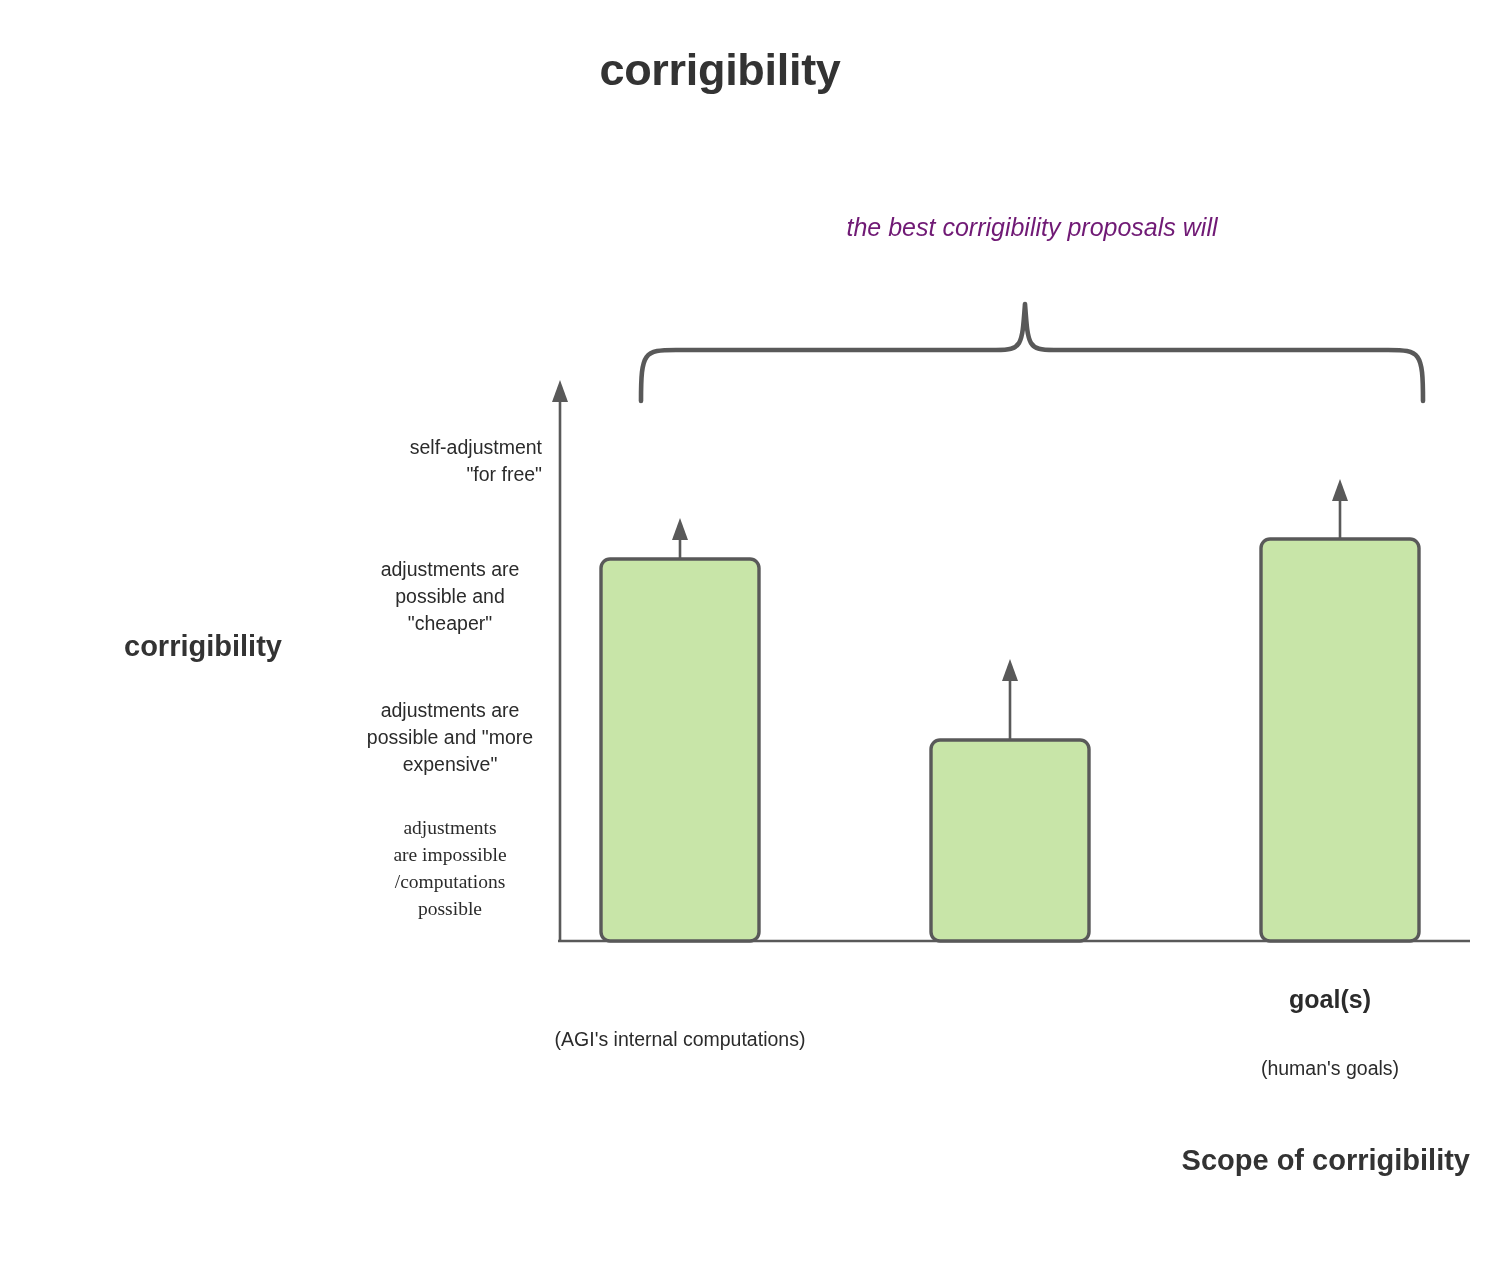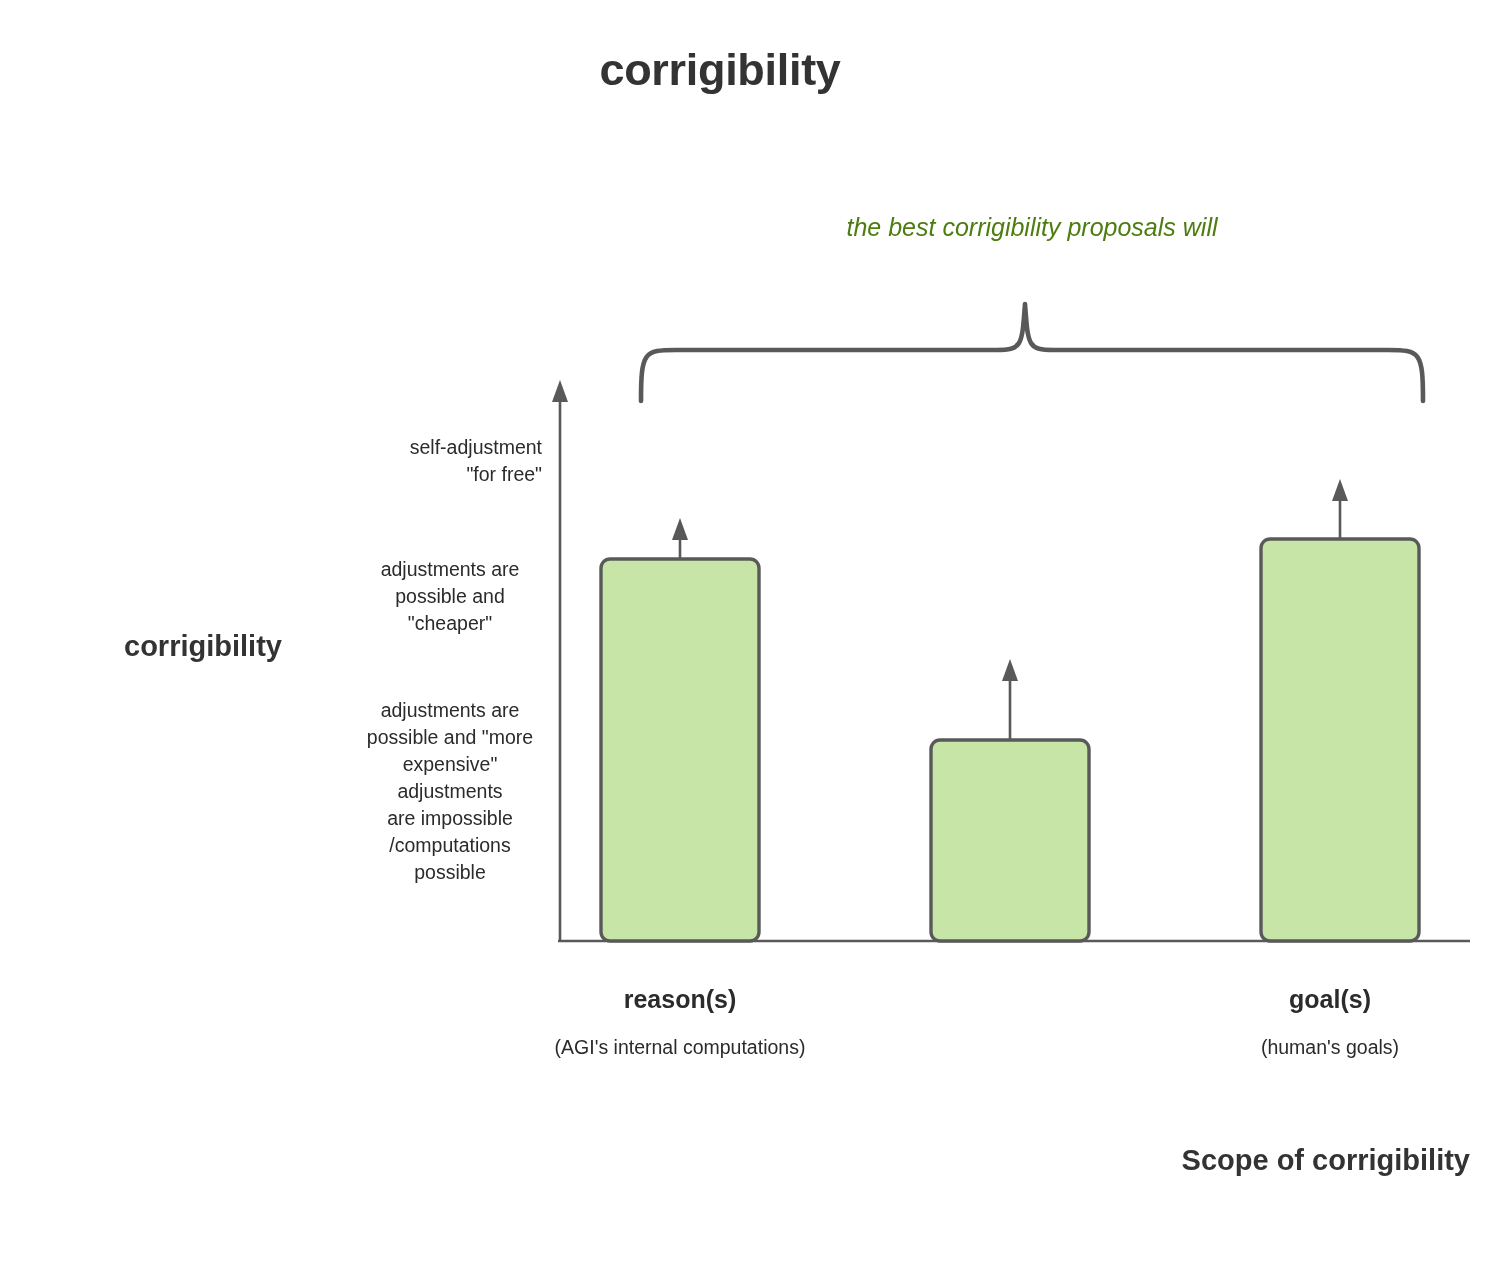--- a/index.html
+++ b/index.html
@@ -33,21 +33,21 @@
   
   #brace-annotation {
     position: absolute;
     left: 762px;
     top: 208px;
     width: 540px;
     text-align: center;
     font-size: 25px;
     font-style: italic;
     line-height: 38px;
-    color: #4d7c0f;
+    color: #701a75;
   }
 
   
   #plot-svg {
     position: absolute;
     left: 0;
     top: 0;
     width: 1500px;
     height: 1263px;
   }
@@ -58,21 +58,21 @@
     width: 184px;
     left: 358px;
     text-align: center;
     font-size: 19.5px;
     line-height: 27px;
     color: #2b2b2b;
   }
   #ytier-0 { top: 434px; text-align: right; }
   #ytier-1 { top: 556px; }
   #ytier-2 { top: 697px; }
-  #ytier-3 { top: 778px; }
+  #ytier-3 { top: 814px; font-family: Liberation Serif, serif; }
 
   
   #y-axis-title {
     position: absolute;
     left: 58px;
     top: 625px;
     width: 290px;
     text-align: center;
     font-size: 29px;
     font-weight: bold;
@@ -97,21 +97,21 @@
     position: absolute;
     text-align: center;
   }
   .cat-label {
     font-size: 25px;
     font-weight: bold;
     color: #2b2b2b;
     white-space: nowrap;
   }
   .cat-sub {
-    margin-top: 22px;
+    margin-top: 43px;
     font-size: 19.5px;
     color: #2b2b2b;
     white-space: nowrap;
   }
   #cat-group-0 { left: 500px; top: 985px; width: 360px; }
   #cat-group-1 { left: 830px; top: 985px; width: 360px; }
   #cat-group-2 { left: 1150px; top: 985px; width: 360px; }
 </style>
 </head>
 <body>
@@ -188,21 +188,20 @@
   <div>are impossible</div>
   <div>/computations</div>
   <div>possible</div>
 </div>
 
 <div id="y-axis-title">
   <div>corrigibility</div>
 </div>
 
 <div class="cat-group" id="cat-group-0">
-  <div class="cat-label">reason(s)</div>
   <div class="cat-sub">(AGI's internal computations)</div>
 </div>
 <div class="cat-group" id="cat-group-1">
 </div>
 <div class="cat-group" id="cat-group-2">
   <div class="cat-label">goal(s)</div>
   <div class="cat-sub">(human's goals)</div>
 </div>
 
 <div id="x-axis-title">Scope of corrigibility</div>

